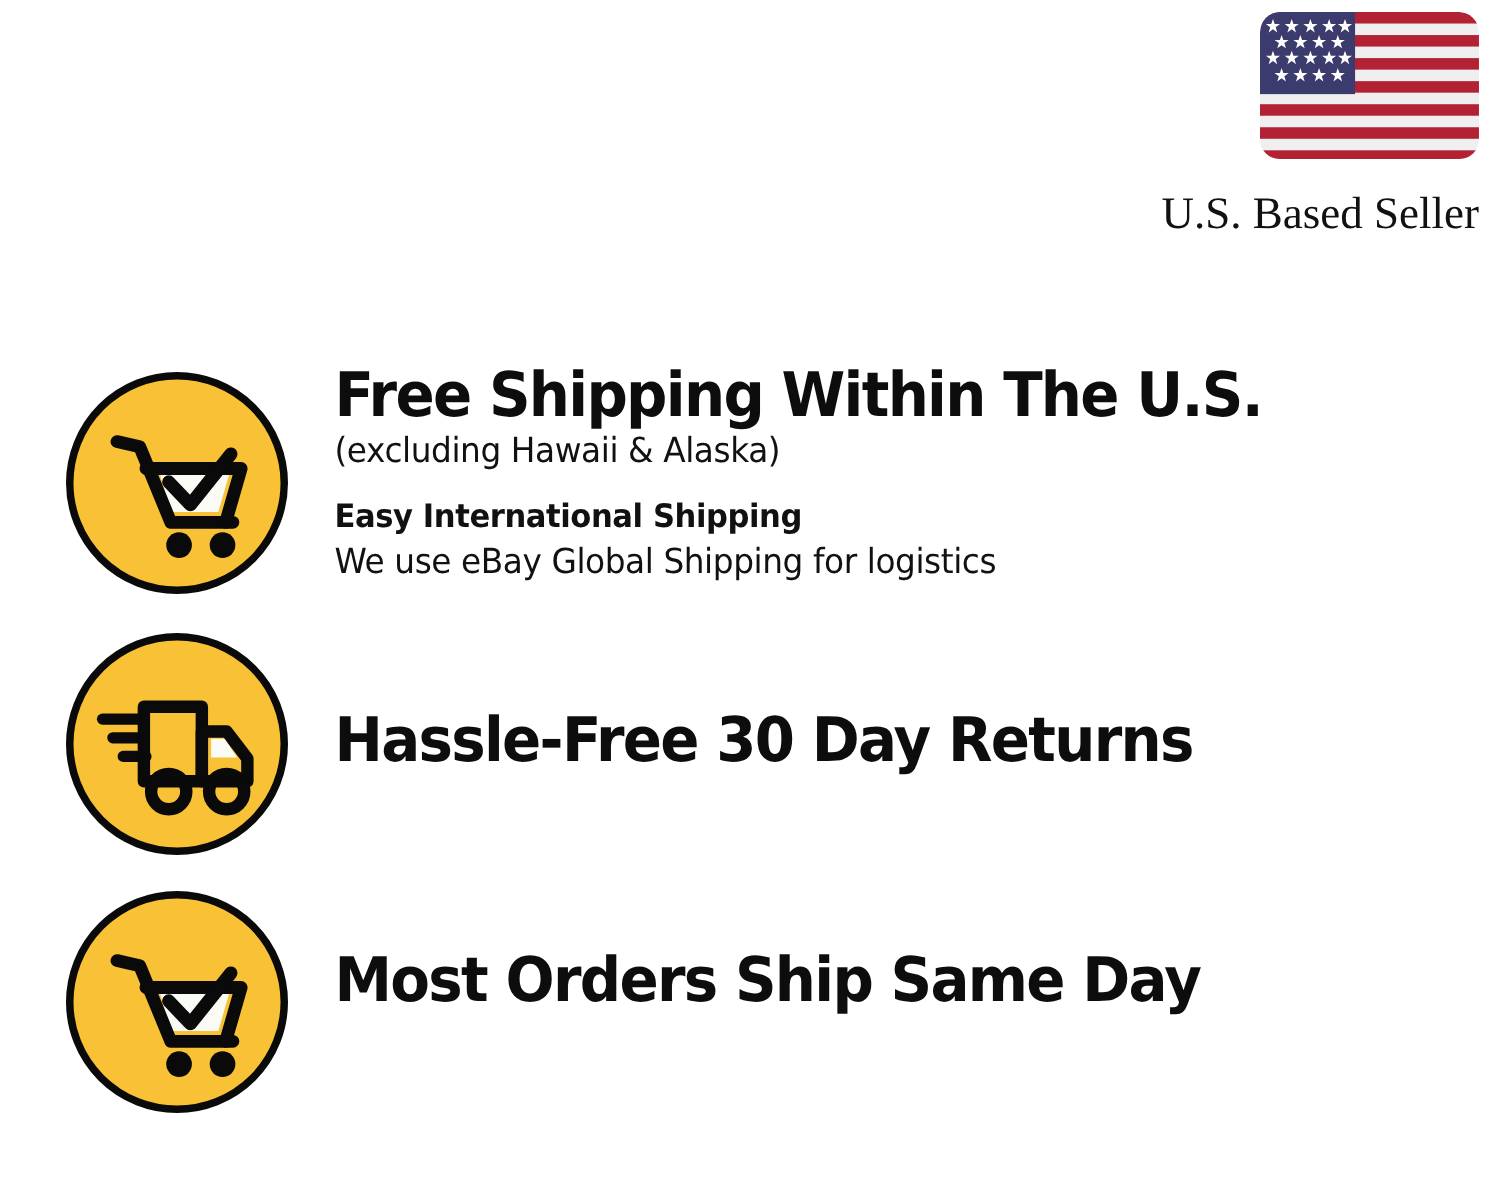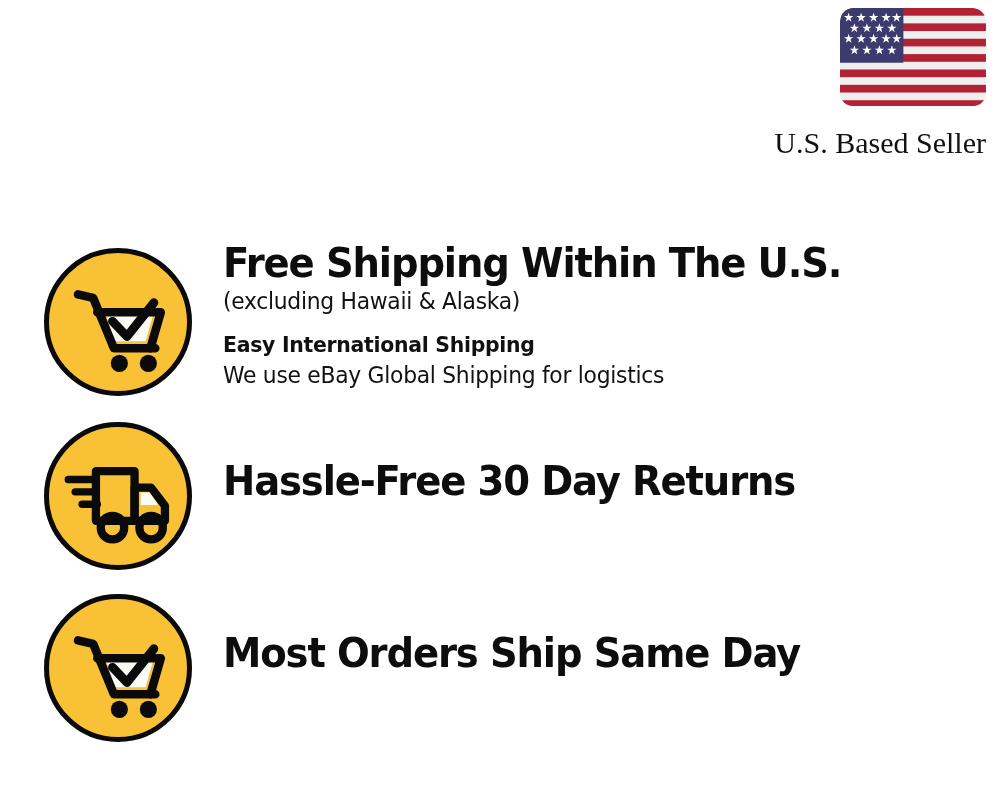--- a/index.html
+++ b/index.html
@@ -144,21 +144,21 @@
   }
   .feature-sub.strong { font-weight: bold; font-size: 21.5px; }
 
   
   #row-free-shipping  { top: 240px; }
   #row-free-shipping .feature-icon { top: 8px; }
   #row-free-shipping .feature-text { top: 0px; }
 
   #row-returns        { top: 422px; }
   #row-returns .feature-icon { top: 0px; }
-  #row-returns .feature-text { top: 36px; }
+  #row-returns .feature-text { top: 48px; }
 
   #row-same-day       { top: 594px; }
   #row-same-day .feature-icon { top: 0px; }
   #row-same-day .feature-text { top: 36px; }
 
   .spacer-4 { height: 12px; }
 </style>
 </head>
 <body>
 

